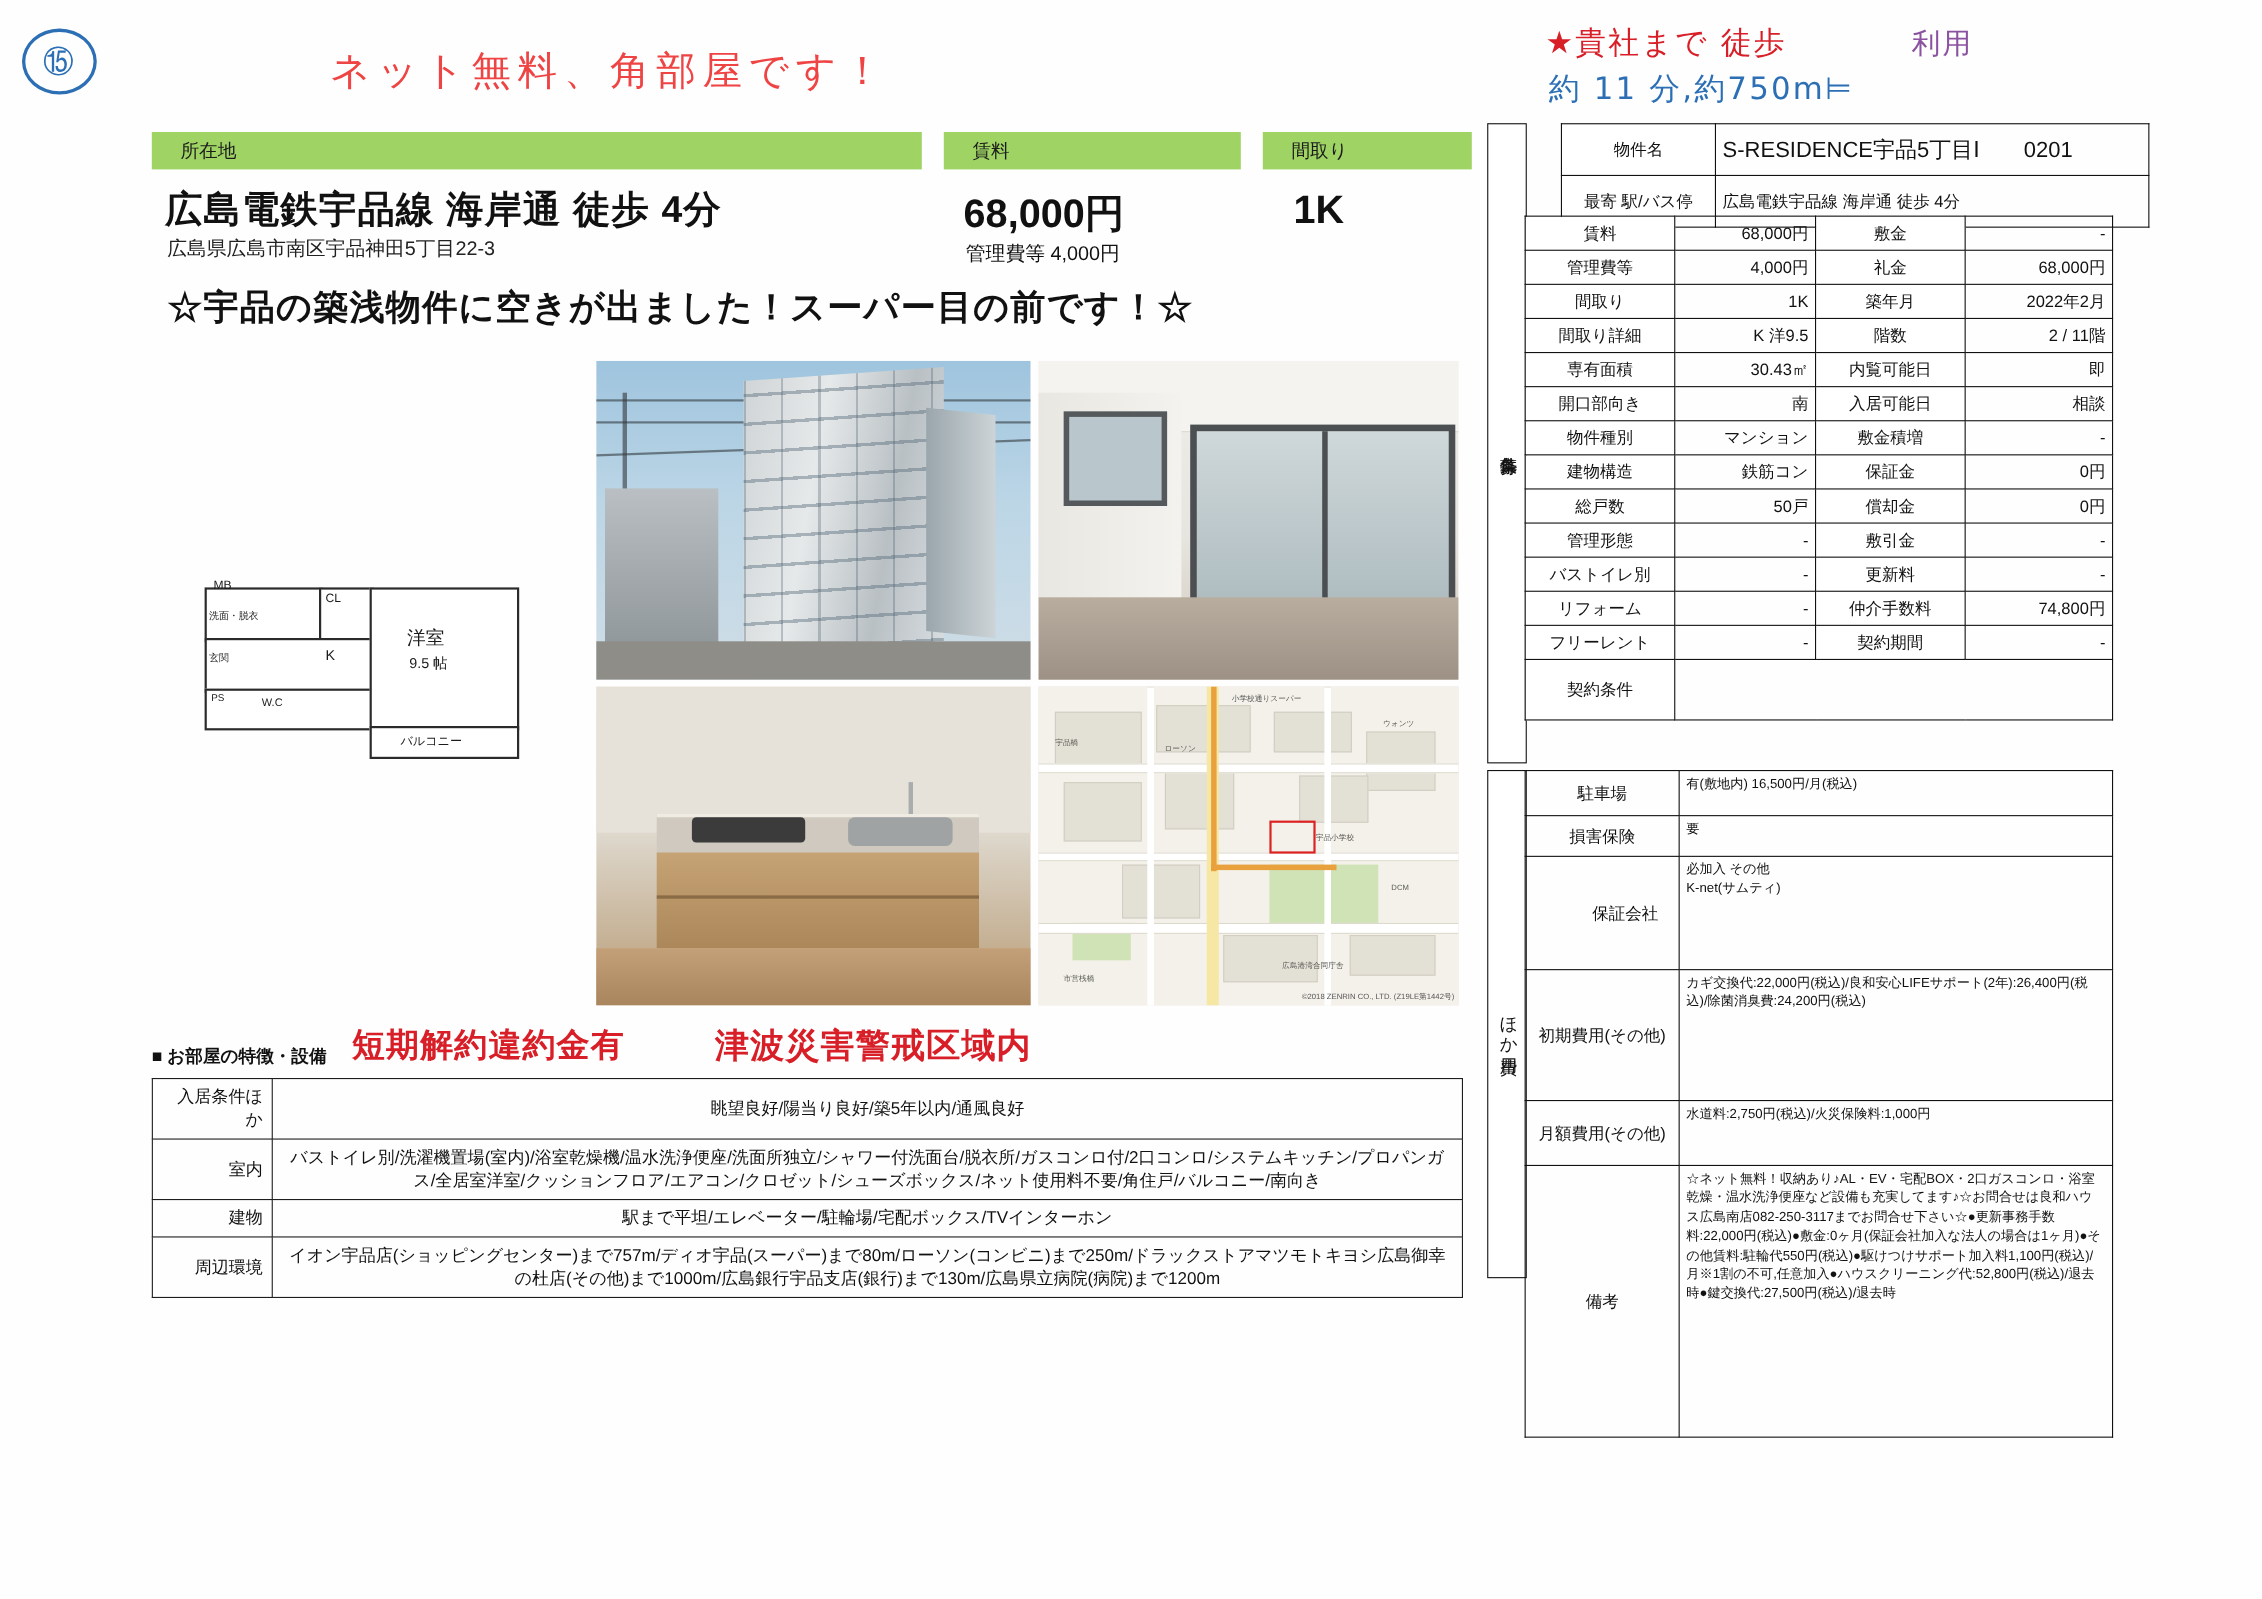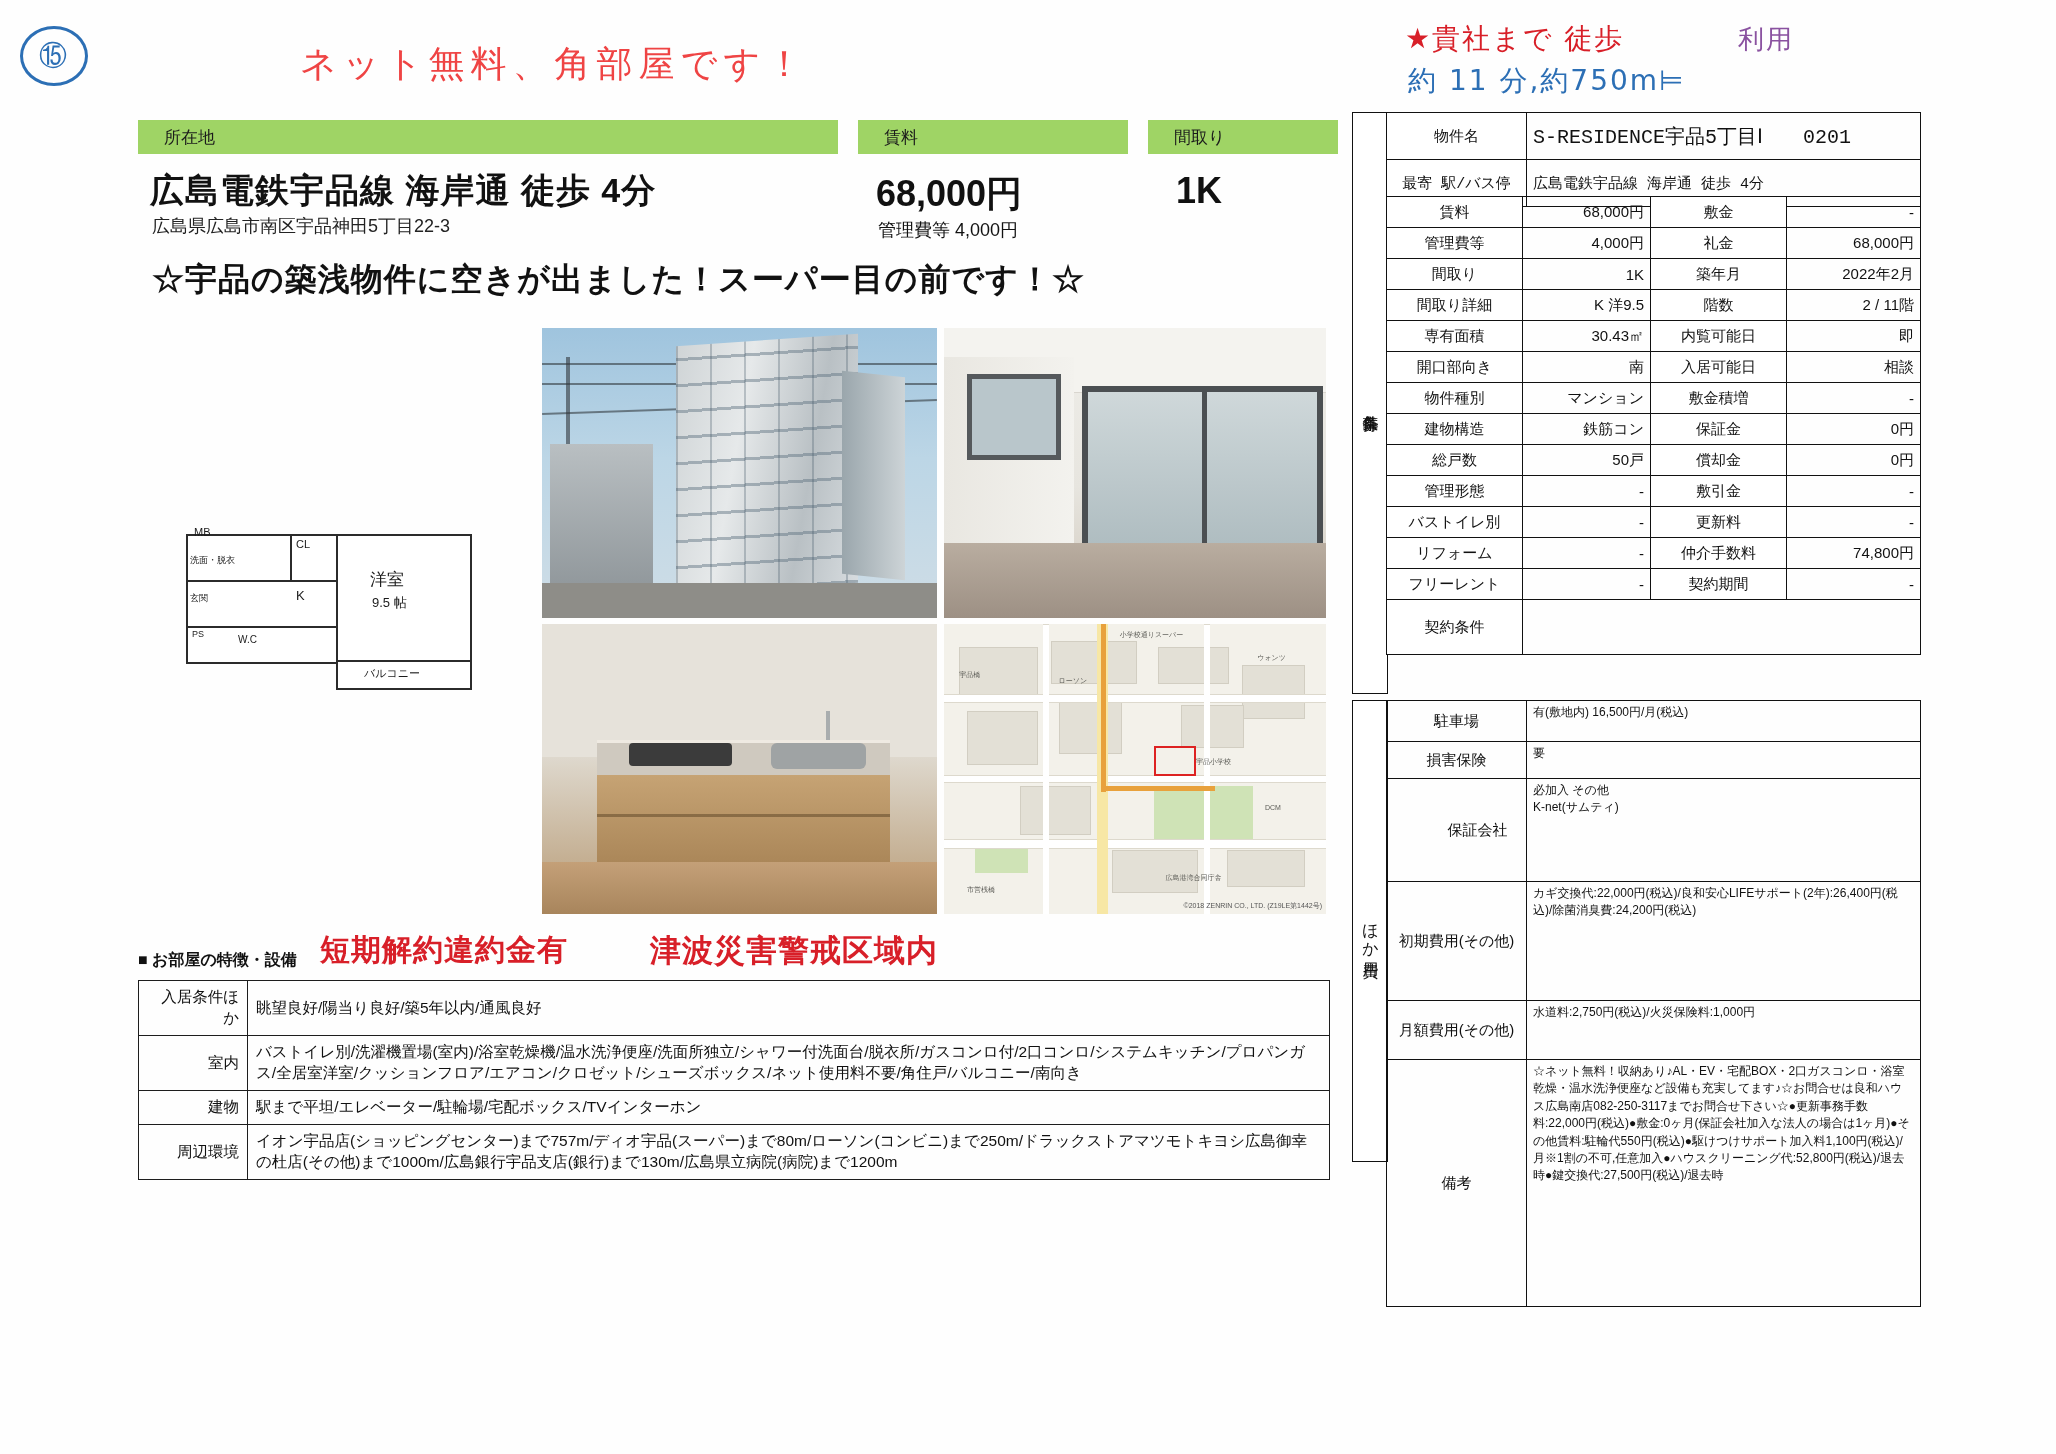--- a/index.html
+++ b/index.html
@@ -91,21 +91,21 @@
 
   
   .fp{position:absolute;left:168px;top:520px;width:330px;height:200px;}
   .fp .room{position:absolute;border:2px solid #2b2b2b;background:#fff;}
   .fp .t{position:absolute;font-size:11px;color:#1b1b1b;}
   .fp .t.big{font-size:17px;}
   .fp .t.mid{font-size:13px;}
 
   
   .feat{position:absolute;left:138px;top:980px;width:1192px;border-collapse:collapse;font-size:15.5px;}
-  .feat td{border:1px solid #1d1d1d;padding:6px 8px;vertical-align:middle;}
+  .feat td{border:1px solid #1d1d1d;padding:6px 8px;vertical-align:middle;text-align:center;}
   .feat td.h{width:92px;text-align:right;font-weight:400;}
   .feat-title{position:absolute;left:138px;top:950px;font-size:16px;font-weight:700;}
 
   .stamp1{position:absolute;left:320px;top:930px;font-size:30px;color:#d81f28;font-weight:700;letter-spacing:1px;}
   .stamp2{position:absolute;left:650px;top:930px;font-size:31px;color:#d81f28;font-weight:700;letter-spacing:1px;}
   .gtab{position:absolute;left:1352px;width:34px;border:1px solid #111;background:#fff;
         writing-mode:vertical-rl;font-size:16px;display:flex;align-items:center;justify-content:center;}
 
   table.spec{border-collapse:collapse;font-size:15px;table-layout:fixed;}
   table.spec td{border:1px solid #111;padding:3px 6px;height:24px;}
@@ -255,21 +255,21 @@
       <tr>
         <td class="h">周辺環境</td>
         <td>イオン宇品店(ショッピングセンター)まで757m/ディオ宇品(スーパー)まで80m/ローソン(コンビニ)まで250m/ドラックストアマツモトキヨシ広島御幸の杜店(その他)まで1000m/広島銀行宇品支店(銀行)まで130m/広島県立病院(病院)まで1200m</td>
       </tr>
     </tbody>
   </table>
 
   <div class="gtab" style="top:112px;height:580px;">募集条件</div>
   <div class="gtab" style="top:700px;height:460px;">ほか費用</div>
 
-  <table class="spec" style="position:absolute;left:1386px;top:112px;width:534px;font-family:Liberation Mono, monospace;">
+  <table class="spec" style="position:absolute;left:1419px;top:112px;width:534px;">
     <colgroup>
         <col style="width:140px">
         <col style="width:394px">
       </colgroup>
     <tbody>
       <tr>
         <td class="c-lab" style="height:40px">物件名</td>
         <td class="c-val-l" style="font-size:20px">S-RESIDENCE宇品5丁目Ⅰ　　0201</td>
       </tr>
       <tr>

